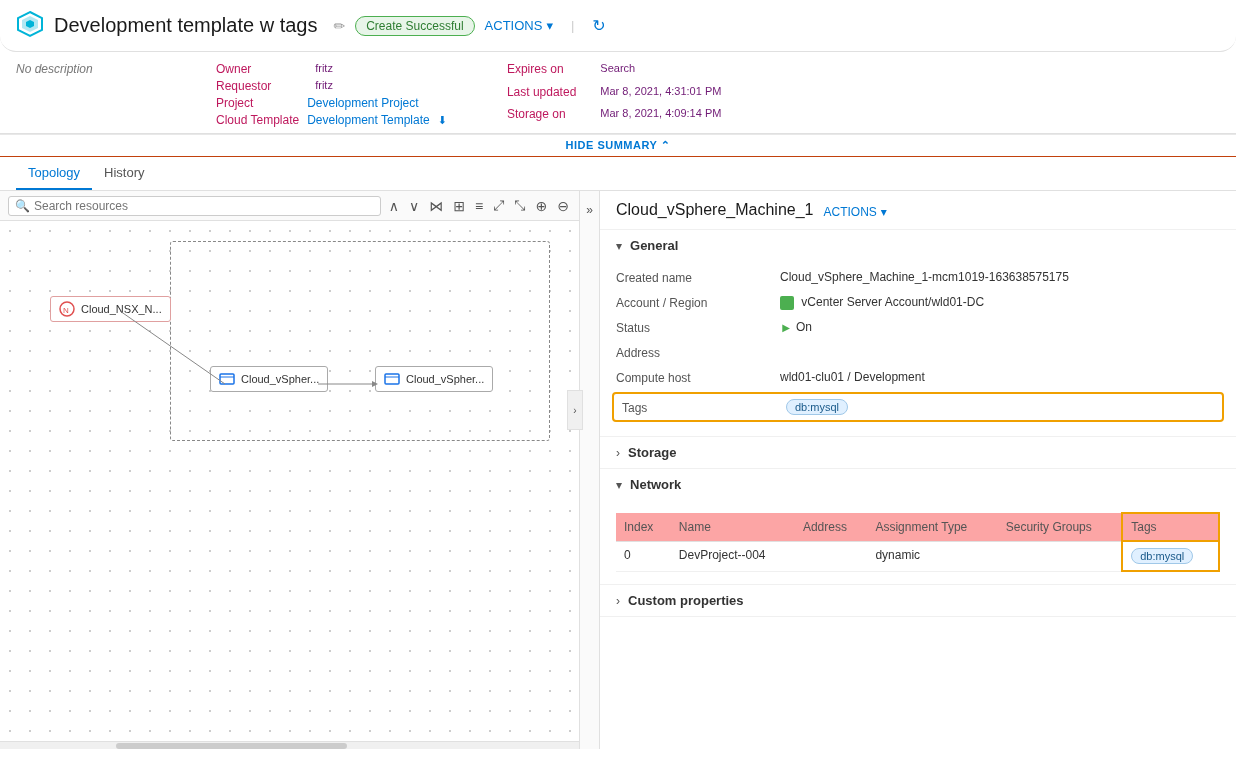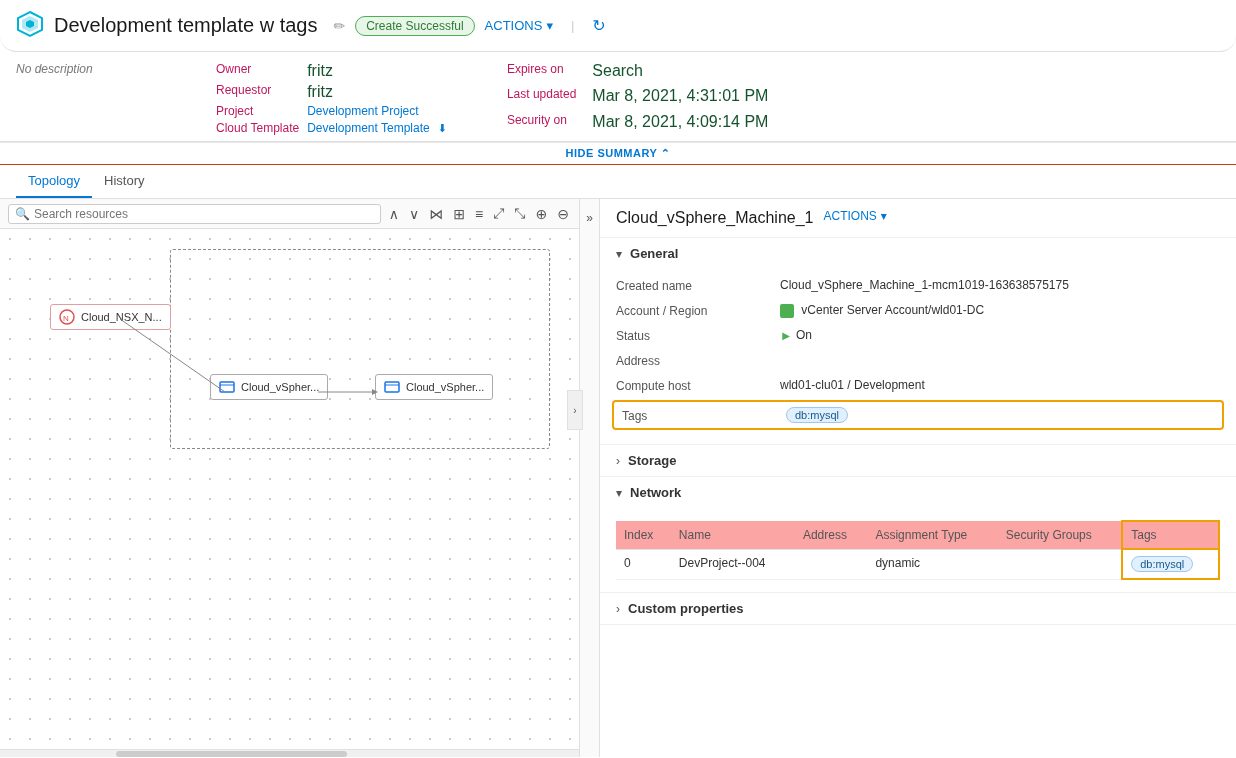--- a/index.html
+++ b/index.html
@@ -12,21 +12,21 @@
     .badge-success { background: #e8f5e9; border: 1px solid #4caf50; color: #2e7d32; padding: 2px 10px; border-radius: 12px; font-size: 12px; font-weight: 500; }
     .actions-btn { display: flex; align-items: center; gap: 4px; color: #0078d4; font-size: 13px; cursor: pointer; }
     .separator { color: #ccc; margin: 0 8px; }
     .refresh-icon { color: #0078d4; cursor: pointer; font-size: 16px; }
 
     
     .summary { display: flex; padding: 10px 16px 6px; border-bottom: 1px solid #e0e0e0; gap: 20px; }
     .summary-left { min-width: 180px; }
     .no-description { color: #777; font-style: italic; font-size: 12px; }
     .meta-label { color: #be185d; font-size: 12px; text-align: left; }
-    .meta-value { color: #14532d; font-size: 16px; }
+    .meta-value { color: #701a75; font-size: 11px; margin-left: 8px; }
     .meta-link { color: #0078d4; text-decoration: none; font-size: 12px; cursor: pointer; }
     .hide-summary { text-align: center; padding: 4px; color: #0078d4; font-size: 11px; font-weight: 600; cursor: pointer; letter-spacing: 0.5px; border-top: 1px solid #e8e8e8; }
 
     
     .tabs { display: flex; border-bottom: 1px solid #e0e0e0; padding: 0 16px; }
     .tab { padding: 8px 12px; font-size: 13px; cursor: pointer; color: #555; border-bottom: 2px solid transparent; }
     .tab.active { color: #0078d4; border-bottom: 2px solid #0078d4; font-weight: 500; }
 
     
     .main-content { display: flex; height: calc(758px - 200px); }
@@ -43,21 +43,21 @@
     .node-icon { width: 16px; height: 16px; display: flex; align-items: center; justify-content: center; }
     .node-nsx { border: 1px solid #e0a0a0; }
     .node-nsx .node-icon { color: #e05050; }
     .node-vsphere .node-icon { color: #1a73e8; }
     .node-vsphere2 .node-icon { color: #1a73e8; }
     .container-box { position: absolute; border: 1px dashed #888; border-radius: 3px; }
     svg.connections { position: absolute; top: 0; left: 0; width: 100%; height: 100%; pointer-events: none; }
 
     
     .detail-panel { flex: 1; overflow-y: auto; padding: 0; background: #fff; }
-    .detail-header { display: flex; align-items: flex-start; gap: 10px; padding: 10px 16px; border-bottom: 1px solid #f0f0f0; }
+    .detail-header { display: flex; align-items: flex-end; gap: 10px; padding: 10px 16px; border-bottom: 1px solid #f0f0f0; }
     .detail-title { font-size: 16px; font-weight: 400; color: #1a1a1a; }
     .detail-actions { display: flex; align-items: center; gap: 4px; color: #0078d4; font-size: 12px; cursor: pointer; }
 
     
     .section { border-bottom: 1px solid #f0f0f0; }
     .section-header { display: flex; align-items: center; gap: 8px; padding: 8px 16px; cursor: pointer; background: #fff; }
     .section-toggle { color: #555; font-size: 12px; }
     .section-title { font-weight: 600; font-size: 13px; color: #333; }
     .section-body { padding: 4px 16px 12px; }
 
@@ -118,21 +118,21 @@
       <span style="display:flex;align-items:center;gap:4px;">
         <a class="meta-link">Development Template</a>
         <span class="download-icon">⬇</span>
       </span>
     </div>
     <div style="display: grid; grid-template-columns: auto auto; gap: 3px 16px; align-items: start; margin-left: 40px;">
       <span class="meta-label">Expires on</span>
       <span class="meta-value">Search</span>
       <span class="meta-label">Last updated</span>
       <span class="meta-value">Mar 8, 2021, 4:31:01 PM</span>
-      <span class="meta-label">Security on</span>
+      <span class="meta-label">Storage on</span>
       <span class="meta-value">Mar 8, 2021, 4:09:14 PM</span>
     </div>
   </div>
   <div class="hide-summary">
     <span>HIDE SUMMARY</span>
     <span> ⌃</span>
   </div>
 </div>
 
 <div class="tabs">

